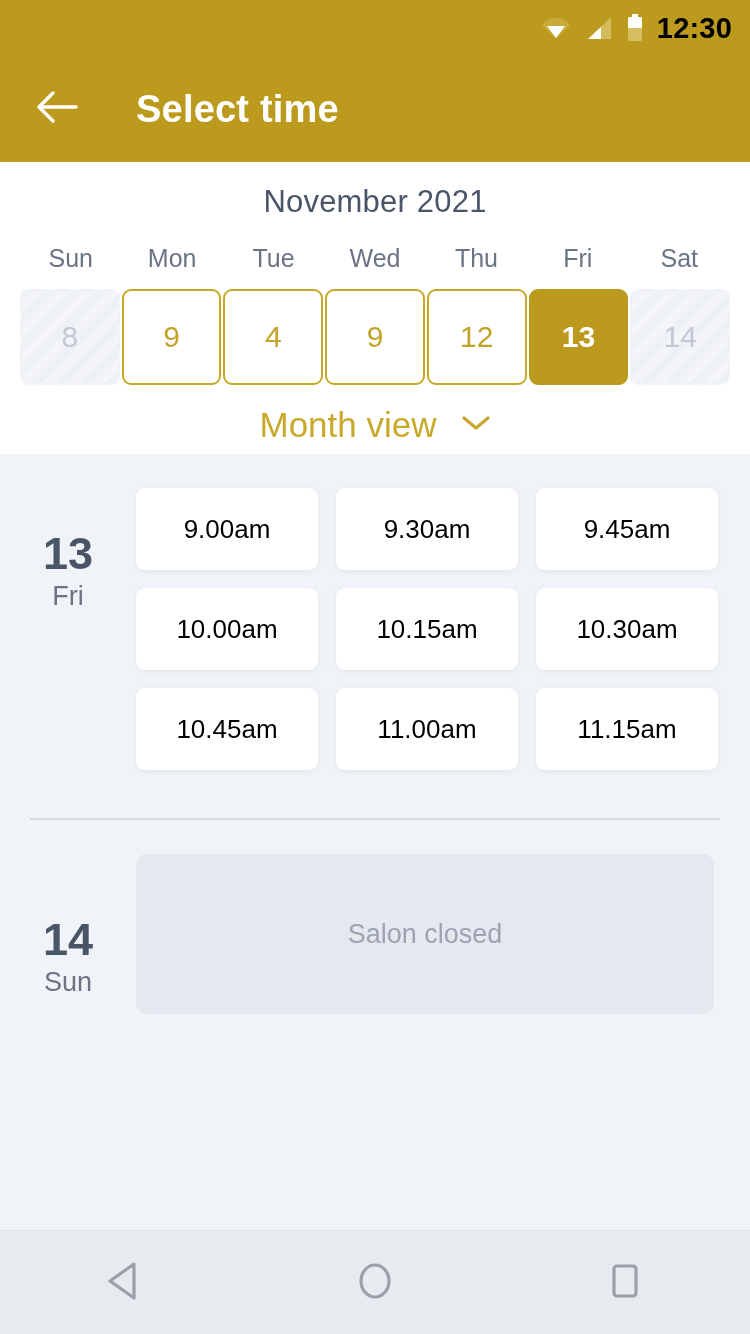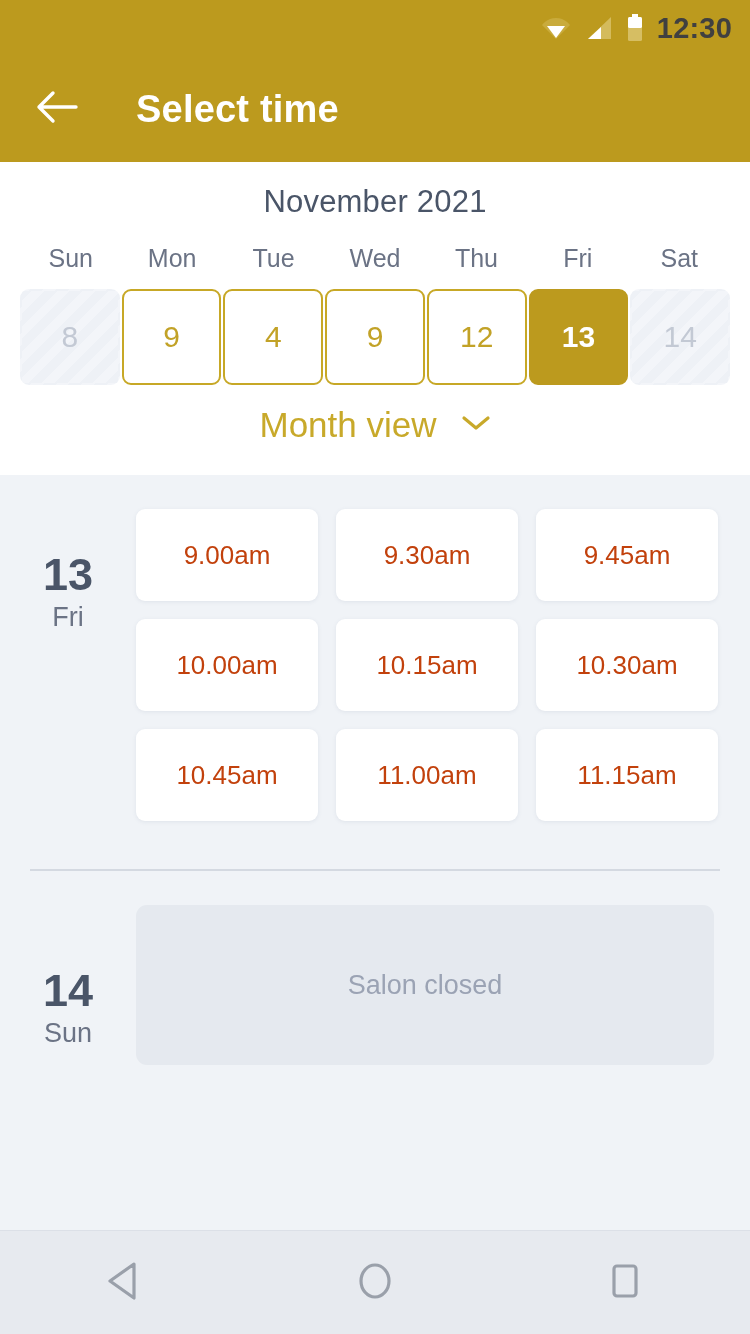--- a/index.html
+++ b/index.html
@@ -36,21 +36,21 @@
   }
   .status-icons {
     display: flex;
     align-items: center;
     gap: 14px;
   }
   .ic-wifi { width: 30px; height: 26px; display:block; }
   .ic-signal { width: 28px; height: 26px; display:block; }
   .ic-batt { width: 16px; height: 28px; display:block; }
   .status-time {
-    color: #404040;
+    color: #000000;
     font-size: 29px;
     font-weight: bold;
     letter-spacing: 0.2px;
     margin-left: 14px;
     line-height: 1;
   }
 
   
   .app-bar {
     height: 106px;
@@ -77,21 +77,21 @@
     margin-left: 52px;
     letter-spacing: 0.2px;
     white-space: nowrap;
   }
 
   
   .calendar-panel {
     background: #FFFFFF;
     flex: 0 0 auto;
     padding-top: 22px;
-    padding-bottom: 30px;
+    padding-bottom: 9px;
   }
   .cal-month {
     text-align: center;
     color: #4A5568;
     font-size: 31px;
     letter-spacing: 0.2px;
     margin-bottom: 24px;
   }
   .cal-weekdays {
     display: grid;
@@ -193,27 +193,27 @@
   }
   .slots {
     flex: 1 1 auto;
     display: grid;
     grid-template-columns: repeat(3, 182px);
     gap: 18px 18px;
     padding-right: 30px;
     box-sizing: border-box;
   }
   .slot {
-    height: 92px;
+    height: 82px;
     background: #FFFFFF;
     border-radius: 9px;
     display: flex;
     align-items: center;
     justify-content: center;
-    color: #c2410c;
+    color: #000000;
     font-size: 26px;
     cursor: pointer;
     box-shadow: 0 1px 4px rgba(80, 95, 130, 0.10);
   }
   .divider {
     height: 2px;
     background: #D4D9E1;
     margin: 48px 30px 0 30px;
   }
   .closed-box {

